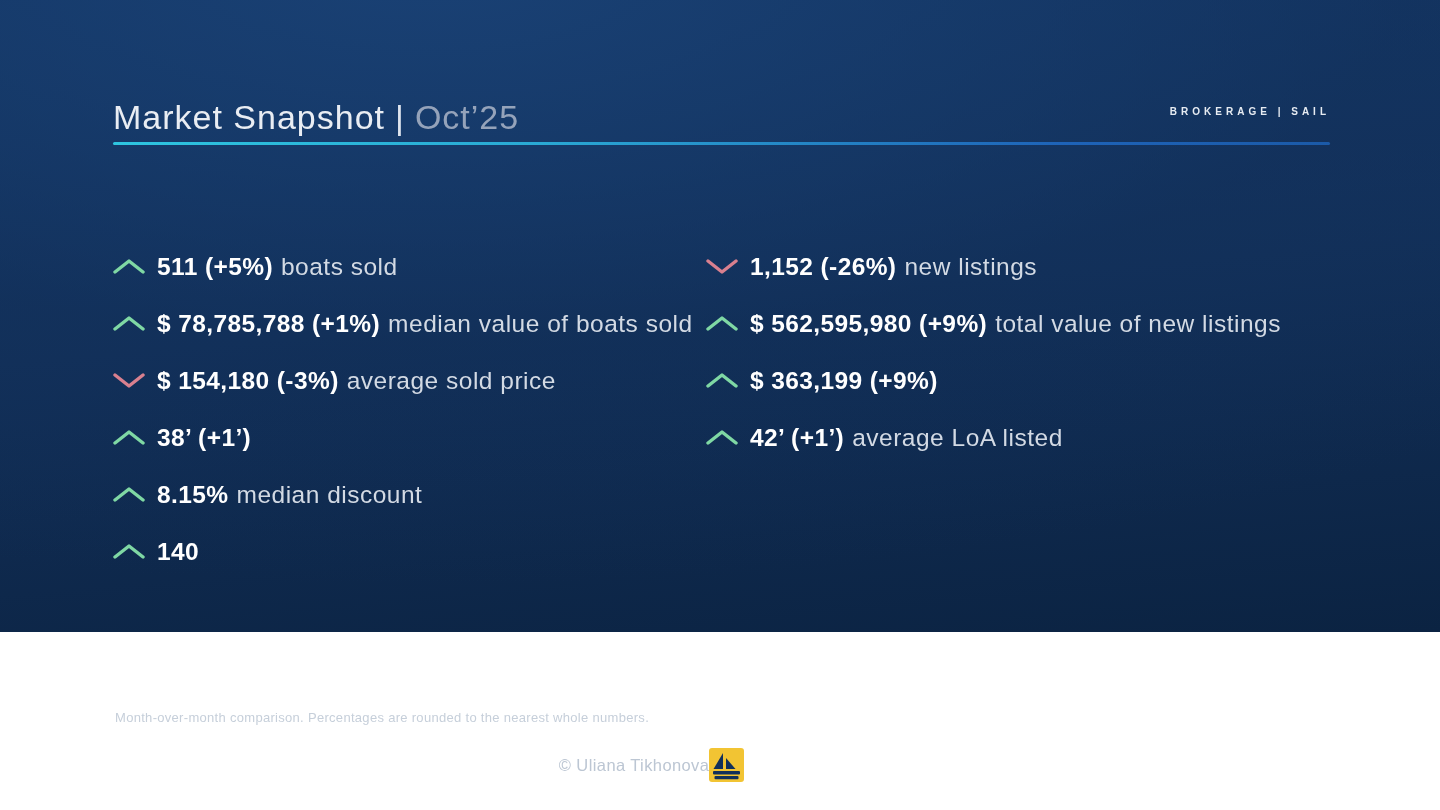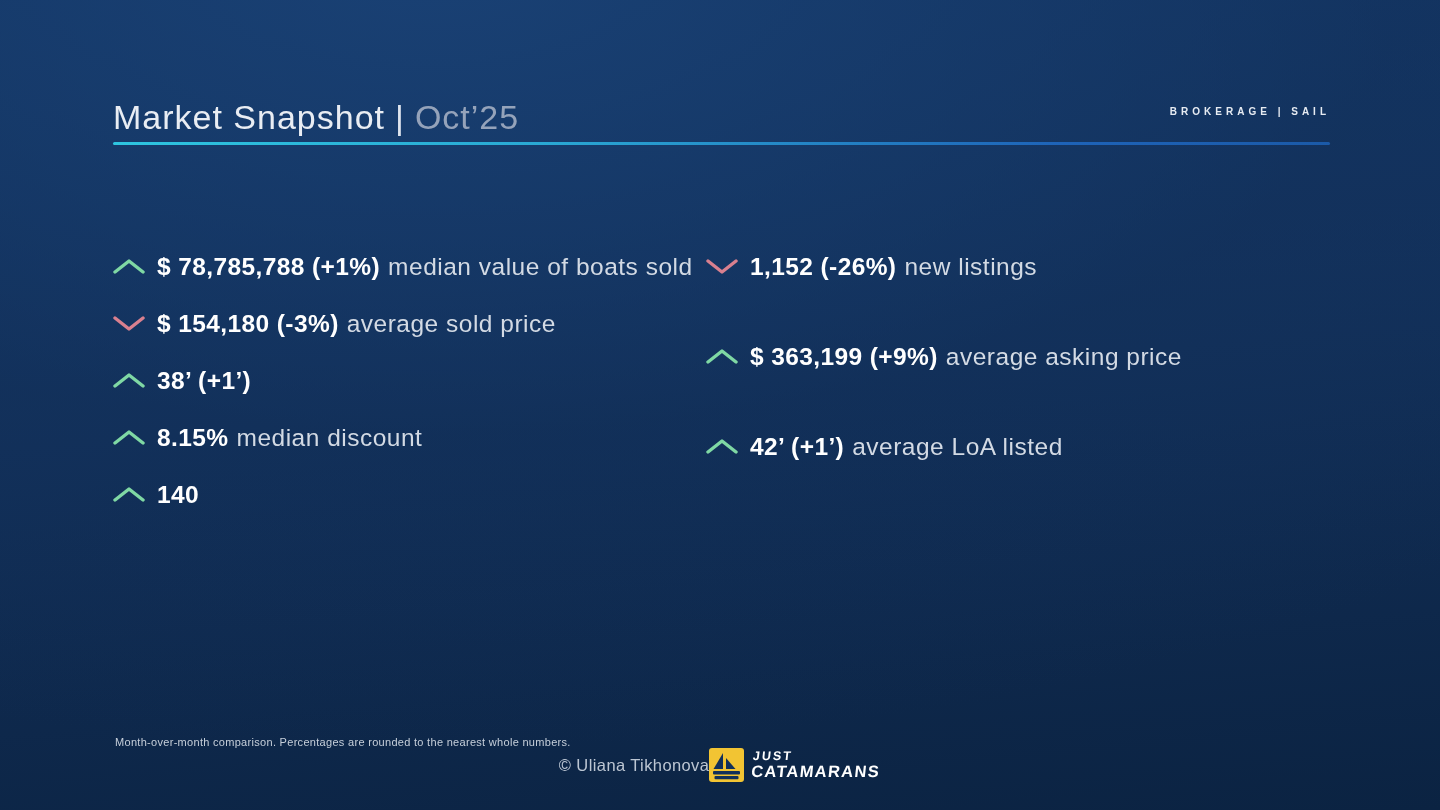--- a/index.html
+++ b/index.html
@@ -4,21 +4,21 @@
 <style>
   * { margin: 0; padding: 0; box-sizing: border-box; }
   html, body { width: 1440px; height: 810px; }
   body {
     font-family: "Liberation Sans", "DejaVu Sans", sans-serif;
     overflow: hidden;
   }
   .slide {
     position: relative;
     width: 1440px;
-    height: 810px;
+    height: 632px;
     background:
       radial-gradient(150% 130% at 30% -5%, rgba(26,66,118,0.9) 0%, rgba(18,50,93,0.4) 45%, rgba(9,30,56,0) 75%),
       linear-gradient(175deg, #143767 0%, #122f58 48%, #0b2342 100%);
     color: #e9edf3;
   }
 
   
   .header { position: absolute; left: 113px; right: 110px; top: 98px; }
   .title { font-size: 34px; letter-spacing: 1px; white-space: nowrap; font-weight: 400; }
   .title .t-main { color: #e9edf3; }
@@ -31,34 +31,34 @@
   }
   .rule {
     position: absolute; left: 0; right: 0; top: 44px;
     height: 3px; border-radius: 2px;
     background: linear-gradient(90deg, #2ec5e0 0%, #2aa9d4 35%, #1e63b8 78%, #1b5aa8 100%);
   }
 
   
   .stats-col { position: absolute; top: 238px; display: flex; flex-direction: column; }
   .stats-col.left  { left: 113px; }
-  .stats-col.right { left: 706px; gap: 33px; }
+  .stats-col.right { left: 706px; }
   .stat-row { display: flex; align-items: center; height: 57px; white-space: nowrap; }
   .chev { width: 32px; height: 17px; display: inline-flex; margin-right: 12px; flex: 0 0 auto; }
   .chev svg { width: 32px; height: 17px; display: block; }
   .chev polyline { fill: none; stroke: currentColor; stroke-width: 3.4; stroke-linecap: round; stroke-linejoin: round; }
   .trend-up   .chev { color: #7fd8a4; }
   .trend-down .chev { color: #d9808f; }
   .stat-value { font-size: 24.5px; font-weight: 700; color: #ffffff; letter-spacing: 0.4px; }
   .stat-label { font-size: 24.5px; font-weight: 400; color: #d3dae4; margin-left: 8px; letter-spacing: 0.5px; }
 
   
   .footnote {
-    position: absolute; left: 115px; top: 736px;
-    font-size: 11px; color: #c6cfda; letter-spacing: 0.3px;
+    position: absolute; left: 115px; top: 710px;
+    font-size: 13px; color: #c6cfda; letter-spacing: 0.3px;
   }
   .credit-row {
     position: absolute; left: 0; right: 0; top: 748px;
     display: flex; align-items: center; justify-content: center; gap: 0;
   }
   .credit { font-size: 16.5px; color: #bcc6d3; letter-spacing: 0.4px; }
   .logo { display: flex; align-items: center; gap: 8px; }
   .logo-mark {
     width: 35px; height: 34px; border-radius: 3px;
     background: #f2c433; display: flex; align-items: flex-end; justify-content: center;
@@ -84,20 +84,29 @@
     <div class="rule"></div>
   </div>
 
   <div class="stats-col left">
     <div class="stat-row trend-up">
       <span class="chev">
           <svg class="chev-up" viewBox="0 0 32 17">
             <polyline points="2,14 16,3 30,14"></polyline>
           </svg>
         </span>
+      <span class="stat-value">511 (+5%)</span>
+      <span class="stat-label">boats sold</span>
+    </div>
+    <div class="stat-row trend-up">
+      <span class="chev">
+          <svg class="chev-up" viewBox="0 0 32 17">
+            <polyline points="2,14 16,3 30,14"></polyline>
+          </svg>
+        </span>
       <span class="stat-value">$ 78,785,788 (+1%)</span>
       <span class="stat-label">median value of boats sold</span>
     </div>
     <div class="stat-row trend-down">
       <span class="chev">
           <svg class="chev-down" viewBox="0 0 32 17">
             <polyline points="2,3 16,14 30,3"></polyline>
           </svg>
         </span>
       <span class="stat-value">$ 154,180 (-3%)</span>
@@ -139,22 +148,30 @@
         </span>
       <span class="stat-value">1,152 (-26%)</span>
       <span class="stat-label">new listings</span>
     </div>
     <div class="stat-row trend-up">
       <span class="chev">
           <svg class="chev-up" viewBox="0 0 32 17">
             <polyline points="2,14 16,3 30,14"></polyline>
           </svg>
         </span>
+      <span class="stat-value">$ 562,595,980 (+9%)</span>
+      <span class="stat-label">total value of new listings</span>
+    </div>
+    <div class="stat-row trend-up">
+      <span class="chev">
+          <svg class="chev-up" viewBox="0 0 32 17">
+            <polyline points="2,14 16,3 30,14"></polyline>
+          </svg>
+        </span>
       <span class="stat-value">$ 363,199 (+9%)</span>
-      <span class="stat-label">average asking price</span>
     </div>
     <div class="stat-row trend-up">
       <span class="chev">
           <svg class="chev-up" viewBox="0 0 32 17">
             <polyline points="2,14 16,3 30,14"></polyline>
           </svg>
         </span>
       <span class="stat-value">42’ (+1’)</span>
       <span class="stat-label">average LoA listed</span>
     </div>

